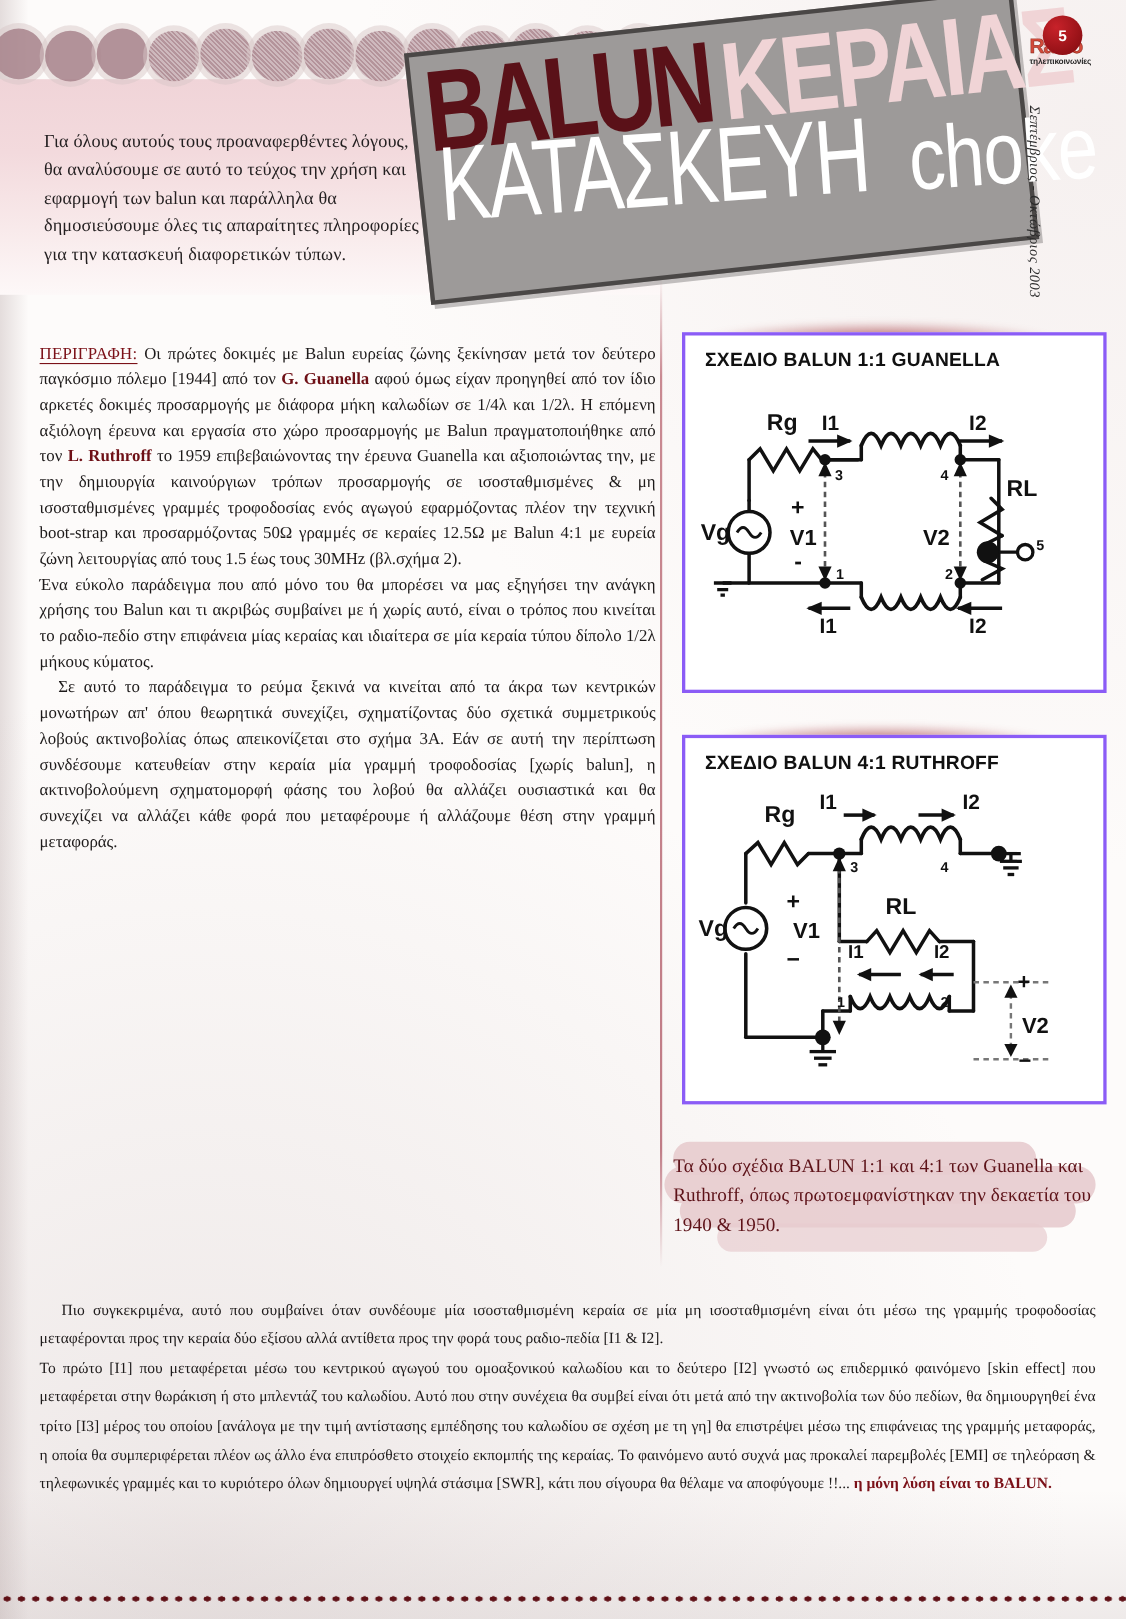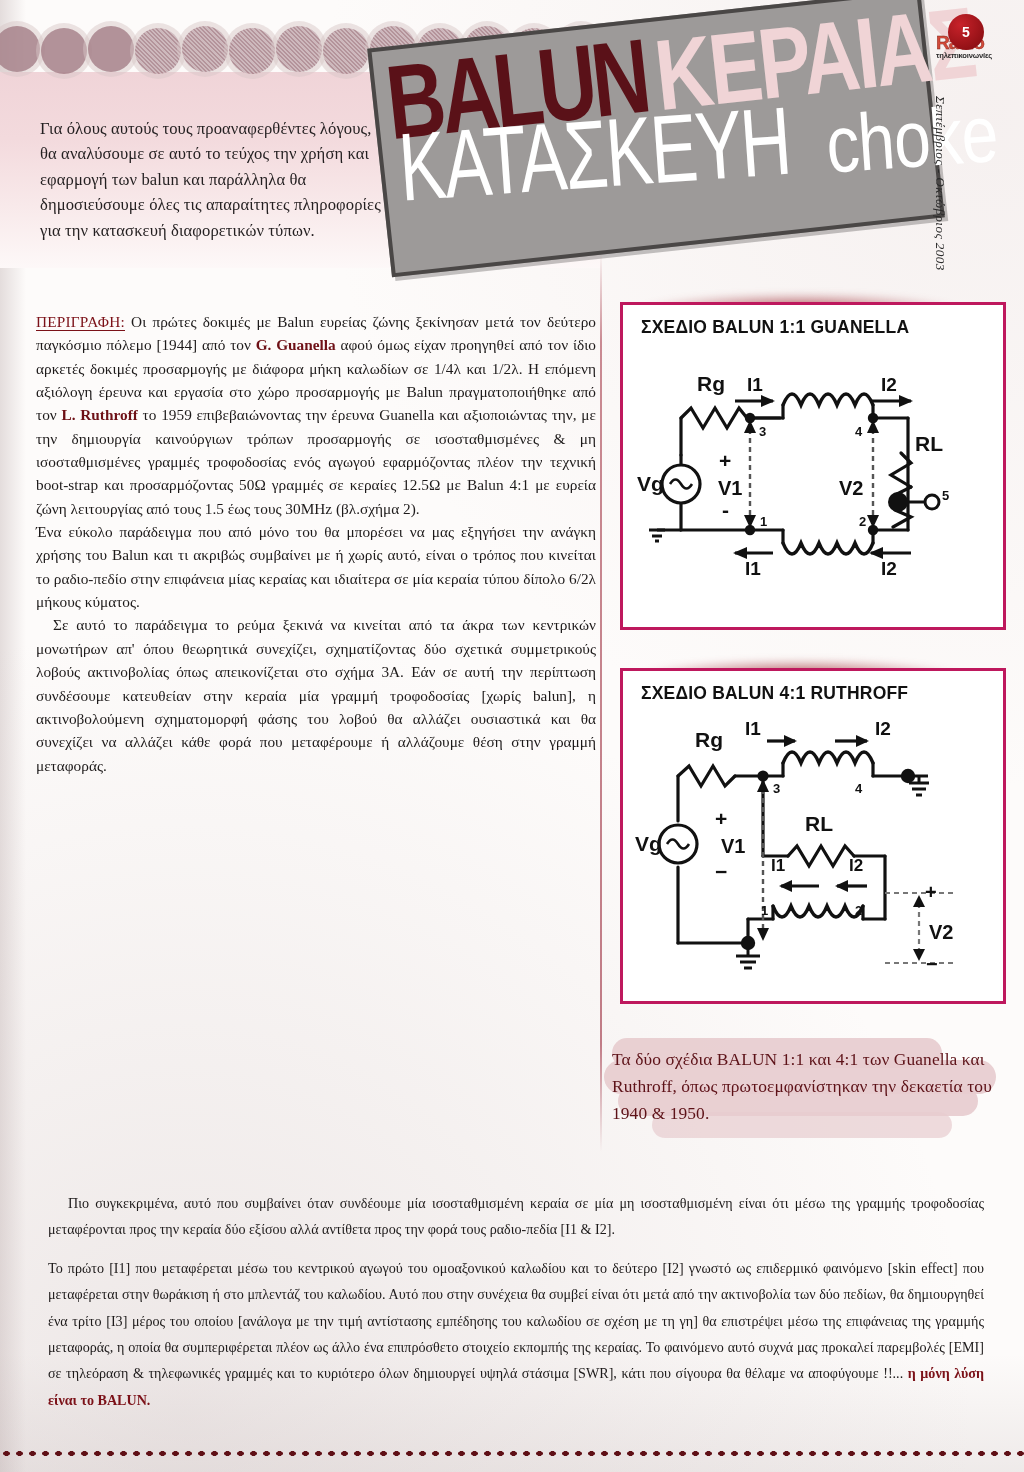--- a/index.html
+++ b/index.html
@@ -83,38 +83,38 @@
   .leftcol p{margin:0 0 0 0;}
   .leftcol p.indent{text-indent:17px;}
   .lead{font-weight:400;color:#7b1118;font-family:"Liberation Serif","DejaVu Serif",serif;
     border-bottom:1.6px solid #7b1118;padding-bottom:0px;letter-spacing:.2px;}
   .nm{font-weight:700;color:#6e1016;}
 
   
   .smudge{position:absolute;z-index:5;
     background:radial-gradient(ellipse at center,rgba(150,28,36,.72),rgba(150,28,36,0) 70%);
     filter:blur(3px);}
-  .panel{position:absolute;z-index:6;background:#ffffff;border:3px solid #be185d;}
+  .panel{position:absolute;z-index:6;background:#ffffff;border:3px solid #8b5cf6;}
   .panel .ptitle{position:absolute;left:18px;top:12px;
     font-family:"Liberation Sans","DejaVu Sans",sans-serif;font-weight:700;
     font-size:17.5px;color:#111;letter-spacing:.2px;white-space:nowrap;}
   .panel svg{position:absolute;left:0;top:0;}
   #panel1{left:620px;top:302px;width:380px;height:322px;}
   #panel2{left:620px;top:668px;width:380px;height:330px;}
 
   
   .capwrap{position:absolute;left:604px;top:1020px;width:410px;height:120px;z-index:6;}
   .capblob{position:absolute;z-index:1;background:#e8cdd0;opacity:.92;border-radius:42px;filter:blur(.5px);}
   .captext{position:absolute;left:8px;top:26px;width:398px;z-index:3;
     font-size:17.4px;line-height:27px;color:#5d1218;letter-spacing:.1px;}
 
   
   .bottomcol{position:absolute;left:36px;top:1178px;width:960px;z-index:6;
     font-size:14.1px;line-height:26.4px;text-align:justify;color:#1d1a1a;}
-  .bottomcol p{margin:12px;}
+  .bottomcol p{margin:0;}
   .bottomcol p.indent{text-indent:20px;}
   .final{font-weight:700;color:#7b1118;}
 
   
   .botdots{position:absolute;left:0;bottom:14px;width:1024px;height:9px;z-index:7;
     background-image:radial-gradient(#5f1016 34%,rgba(255,255,255,0) 40%);
     background-size:13px 9px;background-repeat:repeat-x;}
 </style>
 </head>
 <body>
@@ -161,21 +161,21 @@
     <div class="mh-sub">τηλεπικοινωνίες</div>
   </div>
   <div class="mh-badge">5</div>
 </div>
 <div class="sidedate">Σεπτέμβριος - Οκτώβριος  2003</div>
 
 <div class="coldiv"></div>
 
 <div class="leftcol">
   <p><span class="lead">ΠΕΡΙΓΡΑΦΗ:</span><span> Οι πρώτες δοκιμές με Balun ευρείας ζώνης ξεκίνησαν μετά τον δεύτερο παγκόσμιο πόλεμο [1944] από τον </span><span class="nm">G. Guanella</span><span> αφού όμως είχαν προηγηθεί από τον ίδιο αρκετές δοκιμές προσαρμογής με διάφορα μήκη καλωδίων σε 1/4λ και 1/2λ. Η επόμενη αξιόλογη έρευνα και εργασία στο χώρο προσαρμογής με Balun πραγματοποιήθηκε από τον </span><span class="nm">L. Ruthroff</span><span> το 1959 επιβεβαιώνοντας την έρευνα Guanella και αξιοποιώντας την, με την δημιουργία καινούργιων τρόπων προσαρμογής σε ισοσταθμισμένες &amp; μη ισοσταθμισμένες γραμμές τροφοδοσίας ενός αγωγού εφαρμόζοντας πλέον την τεχνική boot-strap και προσαρμόζοντας 50Ω γραμμές σε κεραίες 12.5Ω με Balun 4:1 με ευρεία ζώνη λειτουργίας από τους 1.5 έως τους 30MHz (βλ.σχήμα 2).</span></p>
-  <p>Ένα εύκολο παράδειγμα που από μόνο του θα μπορέσει να μας εξηγήσει την ανάγκη χρήσης του Balun και τι ακριβώς συμβαίνει με  ή χωρίς αυτό, είναι ο τρόπος που κινείται το ραδιο-πεδίο στην επιφάνεια μίας κεραίας και ιδιαίτερα σε μία κεραία τύπου δίπολο 6/2λ μήκους κύματος.</p>
+  <p>Ένα εύκολο παράδειγμα που από μόνο του θα μπορέσει να μας εξηγήσει την ανάγκη χρήσης του Balun και τι ακριβώς συμβαίνει με  ή χωρίς αυτό, είναι ο τρόπος που κινείται το ραδιο-πεδίο στην επιφάνεια μίας κεραίας και ιδιαίτερα σε μία κεραία τύπου δίπολο 1/2λ μήκους κύματος.</p>
   <p class="indent">Σε αυτό το παράδειγμα το ρεύμα ξεκινά να κινείται από τα άκρα των κεντρικών μονωτήρων απ' όπου θεωρητικά συνεχίζει, σχηματίζοντας δύο σχετικά συμμετρικούς λοβούς ακτινοβολίας όπως απεικονίζεται στο σχήμα 3Α. Εάν σε αυτή την περίπτωση συνδέσουμε κατευθείαν στην κεραία μία γραμμή τροφοδοσίας [χωρίς balun], η ακτινοβολούμενη σχηματομορφή φάσης του λοβού θα αλλάζει ουσιαστικά και θα συνεχίζει να αλλάζει κάθε φορά που μεταφέρουμε ή αλλάζουμε θέση στην γραμμή μεταφοράς.</p>
 </div>
 
 <div class="smudge" style="left:634px;top:292px;width:330px;height:34px;"></div>
 <div class="panel" id="panel1">
   <div class="ptitle">ΣΧΕΔΙΟ BALUN 1:1 GUANELLA</div>
   <svg width="380" height="322" viewBox="0 0 380 322">
     <g stroke="#111" stroke-width="3.2" fill="none" stroke-linecap="round">
 
       <path d="M58 113 L58 150"></path>

